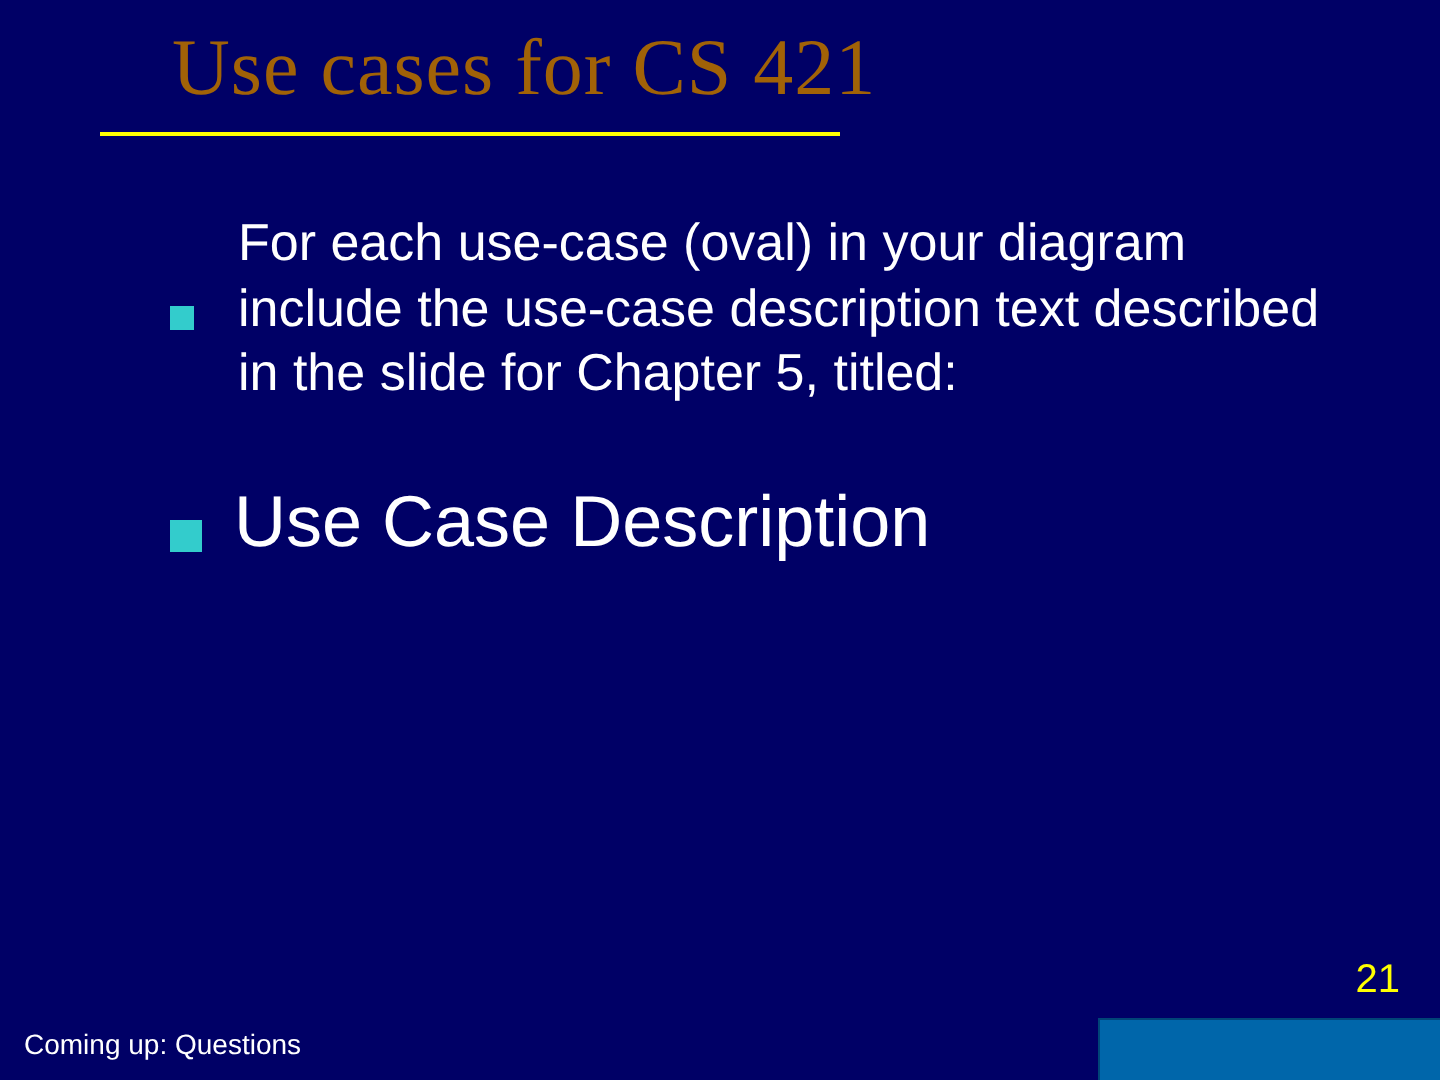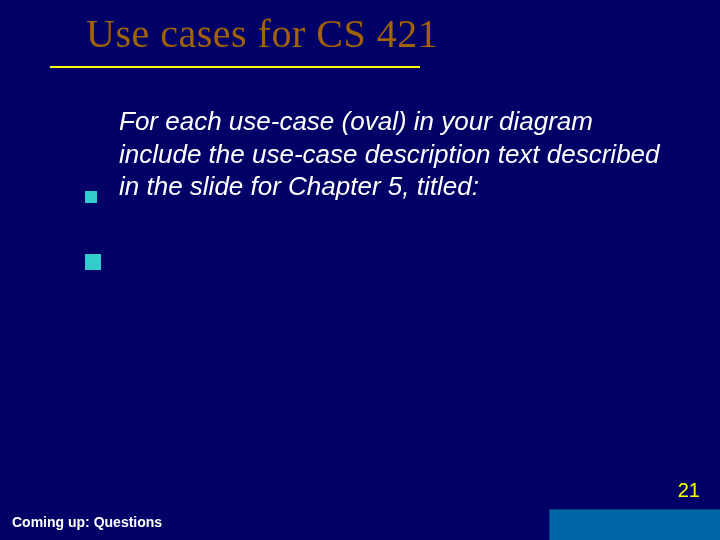--- a/index.html
+++ b/index.html
@@ -37,22 +37,21 @@
     background: #ffff00;
   }
   .body1 {
     position: absolute;
     top: 105px;
     left: 85px;
     right: 60px;
   }
   .bullet-row {
     display: flex;
-    align-items: flex-end;
-    font-style: italic;
+    align-items: center;
   }
   .sqbullet {
     flex: 0 0 auto;
     width: 12px;
     height: 12px;
     background: #33cccc;
     margin-top: 10px;
     margin-right: 22px;
   }
   .sqbullet.big {
@@ -92,21 +91,20 @@
     bottom: 38px;
     font-size: 20px;
     color: #ffff00;
   }
   .coming {
     position: absolute;
     left: 12px;
     bottom: 10px;
     font-size: 14px;
     color: #ffffff;
-    font-weight: bold;
   }
   .footer-box {
     position: absolute;
     right: 0;
     bottom: 0;
     width: 170px;
     height: 30px;
     background: #0066aa;
     border-left: 1px solid #004477;
     border-top: 1px solid #004477;
@@ -123,20 +121,21 @@
   <div class="body1">
     <div class="bullet-row">
       <div class="sqbullet"></div>
       <div class="body1-text">For each use-case (oval) in your diagram include the use-case description text described in the slide for Chapter 5, titled:</div>
     </div>
   </div>
 
   <div class="body2">
     <div class="bullet-row">
       <div class="sqbullet big"></div>
+      <div class="body2-text">Use Case Description</div>
     </div>
   </div>
 
 
   <div class="pagenum">21</div>
   <div class="coming">Coming up: Questions</div>
   <div class="footer-box"></div>
 
 </div>
 

